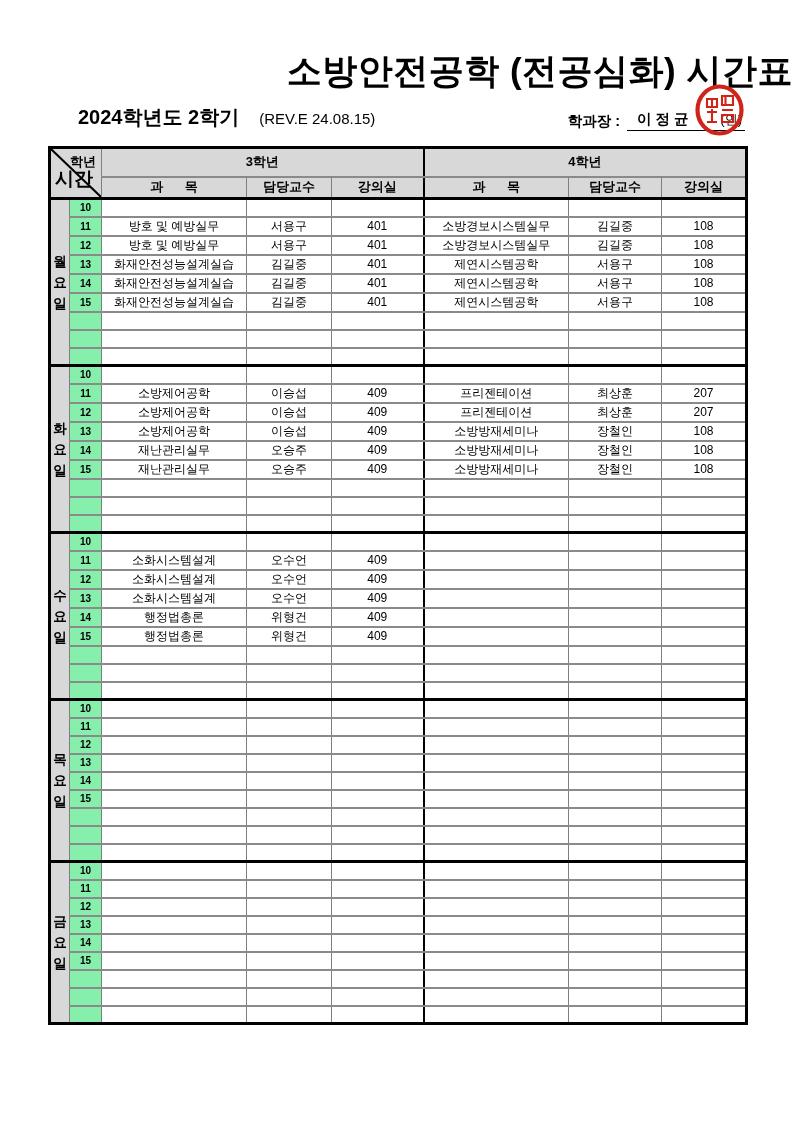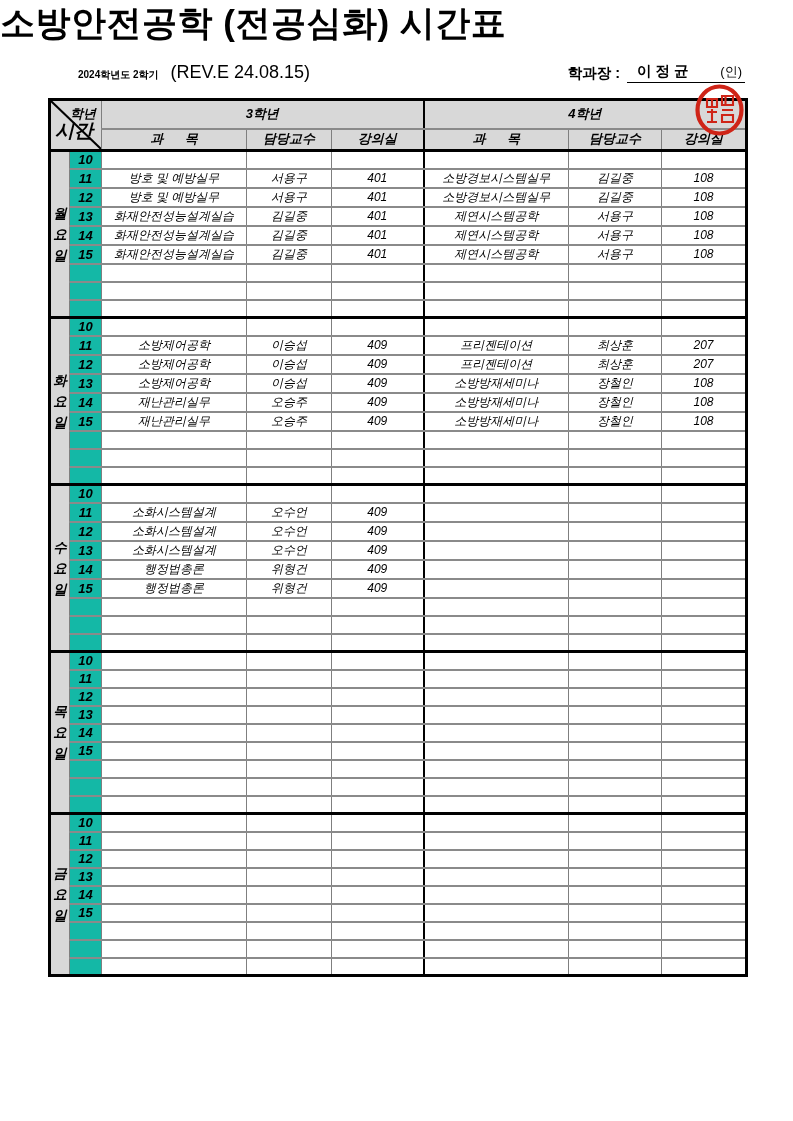--- a/index.html
+++ b/index.html
@@ -2,43 +2,42 @@
 <html><head>
 <meta charset="utf-8">
 <style>
   * { margin:0; padding:0; box-sizing:border-box; }
   html,body { background:#ffffff; }
   body {
     width:793px; height:1121px; position:relative;
     font-family:"Liberation Sans", sans-serif; color:#000;
   }
   .title {
-    text-align:left; 
+    text-align:right; margin-top:48px;
     font-size:35px; font-weight:bold; letter-spacing:0.5px;
   }
   .meta-row {
     display:flex; justify-content:space-between; align-items:flex-end;
     margin:12px 48px 0 78px; height:24px; position:relative;
   }
   .meta-left { display:flex; align-items:baseline; }
-  .semester { font-size:10px; font-weight:bold; }
-  .revision { font-size:18px; margin-left:12px; }
+  .semester { font-size:20px; font-weight:bold; }
+  .revision { font-size:15px; margin-left:20px; }
   .meta-right { display:flex; align-items:flex-end; font-size:14.5px; font-weight:bold;margin-left:36px; }
   .signature {
     display:flex; justify-content:space-between; align-items:flex-end;
     border-bottom:1.6px solid #000; width:118px; margin-left:7px; padding:0 3px 1px 10px;text-align:center;
   }
   .seal-suffix { font-weight:normal; font-size:13px; }
   .stamp { position:absolute; left:694px; top:83px; z-index:5; }
 
   table {
     border-collapse:collapse; table-layout:fixed;
     margin:15px 0 0 48px; width:697px;
     border:3px solid #000;
-    font-style:italic;
   }
   td {
     border:1px solid #7f7f7f;
     border-top:2px solid #8a8a8a;
     border-bottom:2px solid #8a8a8a;
     font-size:12px; text-align:center; vertical-align:middle;
     height:18px; padding:0 2px; overflow:hidden; white-space:nowrap;
   }
   thead td { background:#d8d8d8; font-weight:bold; font-size:13px; }
   thead tr.hrow1 td { height:29px; }
@@ -46,21 +45,21 @@
   .pre { white-space:pre; }
   .corner { position:relative; padding:0; }
   .corner svg { position:absolute; inset:0; width:100%; height:100%; }
   .corner .c-top { position:absolute; top:4px; right:5px; font-size:13px; font-weight:bold; }
   .corner .c-bot { position:absolute; bottom:5px; left:4px; font-size:19px; font-weight:bold; }
   tbody tr.block-start td { border-top:3px solid #000; }
   .day-cell {
     background:#d8d8d8; font-weight:bold; font-size:13.5px;
     vertical-align:middle; line-height:21px;
   }
-  .time-cell { background:#14b8a6; font-weight:bold; font-size:13px; }
+  .time-cell { background:#86efac; font-weight:bold; font-size:10px; }
   .sep-left { border-left:2px solid #000000; }
 </style>
 </head>
 <body>
 
 <div class="title">소방안전공학 (전공심화) 시간표</div>
 
 <div class="meta-row">
   <div class="meta-left">
     <span class="semester">2024학년도 2학기</span>

